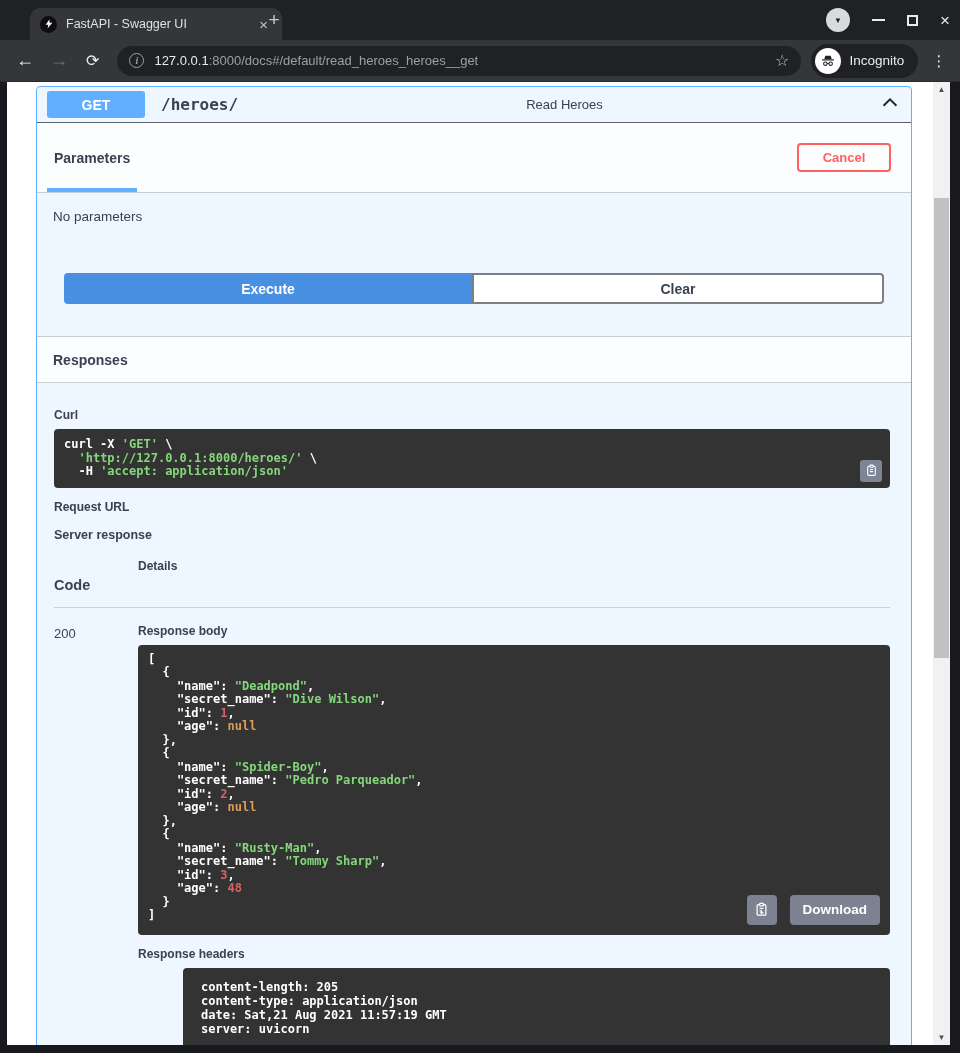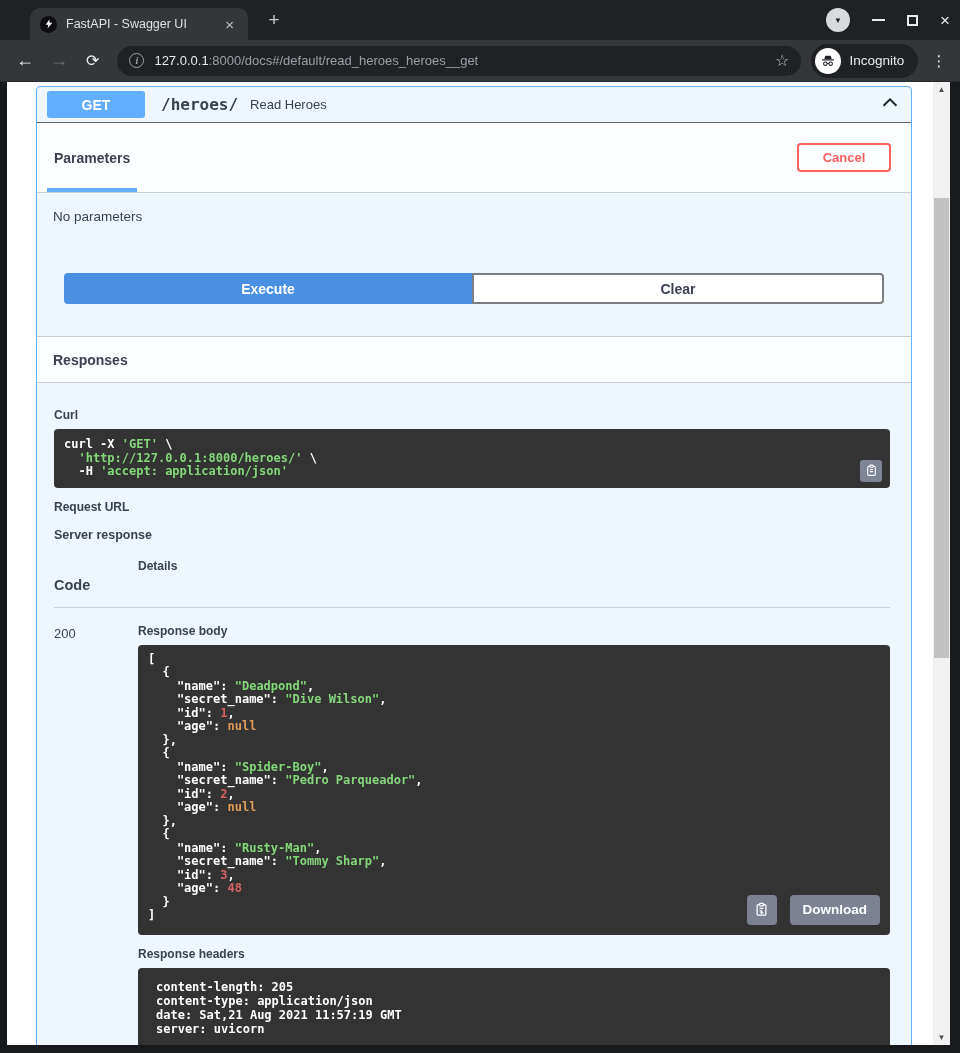--- a/index.html
+++ b/index.html
@@ -1,21 +1,21 @@
 <!DOCTYPE html>
 <html><head>
 <meta charset="utf-8">
 <style>
   * { margin:0; padding:0; box-sizing:border-box; }
   body { font-family:"Liberation Sans", sans-serif; background:#000; }
   .screen { position:relative; width:960px; height:1053px; background:#18191c; overflow:hidden; }
 
   
   .tabbar { position:absolute; top:0; left:0; right:0; height:40px; background:#202124; }
-  .tab { position:absolute; left:30px; top:8px; width:218px; height:32px; background:#35363a;
+  .tab { position:absolute; left:30px; top:8px; width:252px; height:32px; background:#35363a;
          border-radius:10px 10px 0 0; display:flex; align-items:center; padding:0 10px; }
   .favicon { width:17px; height:17px; border-radius:50%; background:#0e0e10; display:flex;
              align-items:center; justify-content:center; flex:0 0 auto; }
   .tab-title { flex:1; margin-left:9px; font-size:12.5px; color:#dee1e6; white-space:nowrap;
                overflow:hidden; }
   .tab-close { color:#c0c3c7; font-size:15px; line-height:1; padding:2px 4px; }
   .newtab { position:absolute; left:262px; top:9px; color:#c6c8cc; font-size:19px; width:24px;
             height:24px; text-align:center; line-height:22px; }
   .caption-btns { position:absolute; right:10px; top:0; height:40px; display:flex;
                   align-items:center; gap:22px; }
@@ -49,21 +49,21 @@
   .viewport { position:absolute; top:82px; left:7px; width:926px; height:963px; background:#fff;
               overflow:hidden; color:#3b4151; }
   .scrollbar { position:absolute; top:82px; left:933px; width:17px; height:963px; background:#f1f1f1; }
   .sb-arrow { position:absolute; left:0; width:17px; text-align:center; font-size:8px; color:#505050; }
   .sb-up { top:3px; } .sb-down { bottom:3px; }
   .sb-thumb { position:absolute; top:116px; left:1px; width:15px; height:460px; background:#c1c1c1; }
 
   .opblock { position:absolute; left:29px; top:4px; width:876px; height:1100px;
              border:1px solid #61affe; border-radius:4px; background:rgba(97,175,254,.11); }
   .op-header { height:36px; display:flex; align-items:center; padding:0 10px;
-               border-bottom:1px solid #5a6270; }
+               border-bottom:1px solid #5a6270;text-align:center; }
   .method-badge { width:98px; height:27px; background:#61affe; border-radius:3px; color:#fff;
                   font-weight:bold; font-size:14px; display:flex; align-items:center;
                   justify-content:center; }
   .op-path { font-family:"DejaVu Sans Mono", monospace; font-weight:bold; font-size:16px;
              color:#3b4151; margin-left:16px; }
   .op-summary { font-size:13px; color:#3b4151; margin-left:12px; flex:1; }
 
   .params-header { height:70px; background:rgba(255,255,255,.8);
                    border-bottom:1px solid rgba(59,65,81,.25); display:flex; align-items:center;
                    justify-content:space-between; padding:0 20px 0 0; }
@@ -111,21 +111,21 @@
   .resp-row { display:flex; padding-top:16px; }
   .status-code { font-size:13px; color:#3b4151; padding-top:2px; }
   .details-col { flex:1; }
   .body-block { min-height:290px; padding:8px 10px; }
   .body-actions { position:absolute; right:10px; bottom:10px; display:flex; gap:13px; }
   .copy-btn2 { width:30px; height:30px; background:#7d8293; border-radius:4px; display:flex;
                align-items:center; justify-content:center; }
   .download-btn { height:30px; background:#7d8293; border-radius:4px; color:#fff; font-weight:bold;
                   font-size:13.5px; font-family:"Liberation Sans", sans-serif; display:flex;
                   align-items:center; padding:0 13px; }
-  .headers-block { min-height:79px; padding:12px 10px 12px 18px; }
+  .headers-block { min-height:79px; padding:12px 10px 12px 18px;margin-left:45px; }
   .headers-block .code-line { line-height:14px; }
 </style>
 </head>
 <body>
 
 <div class="screen">
 
   <div class="tabbar">
     <div class="tab">
       <span class="favicon">

